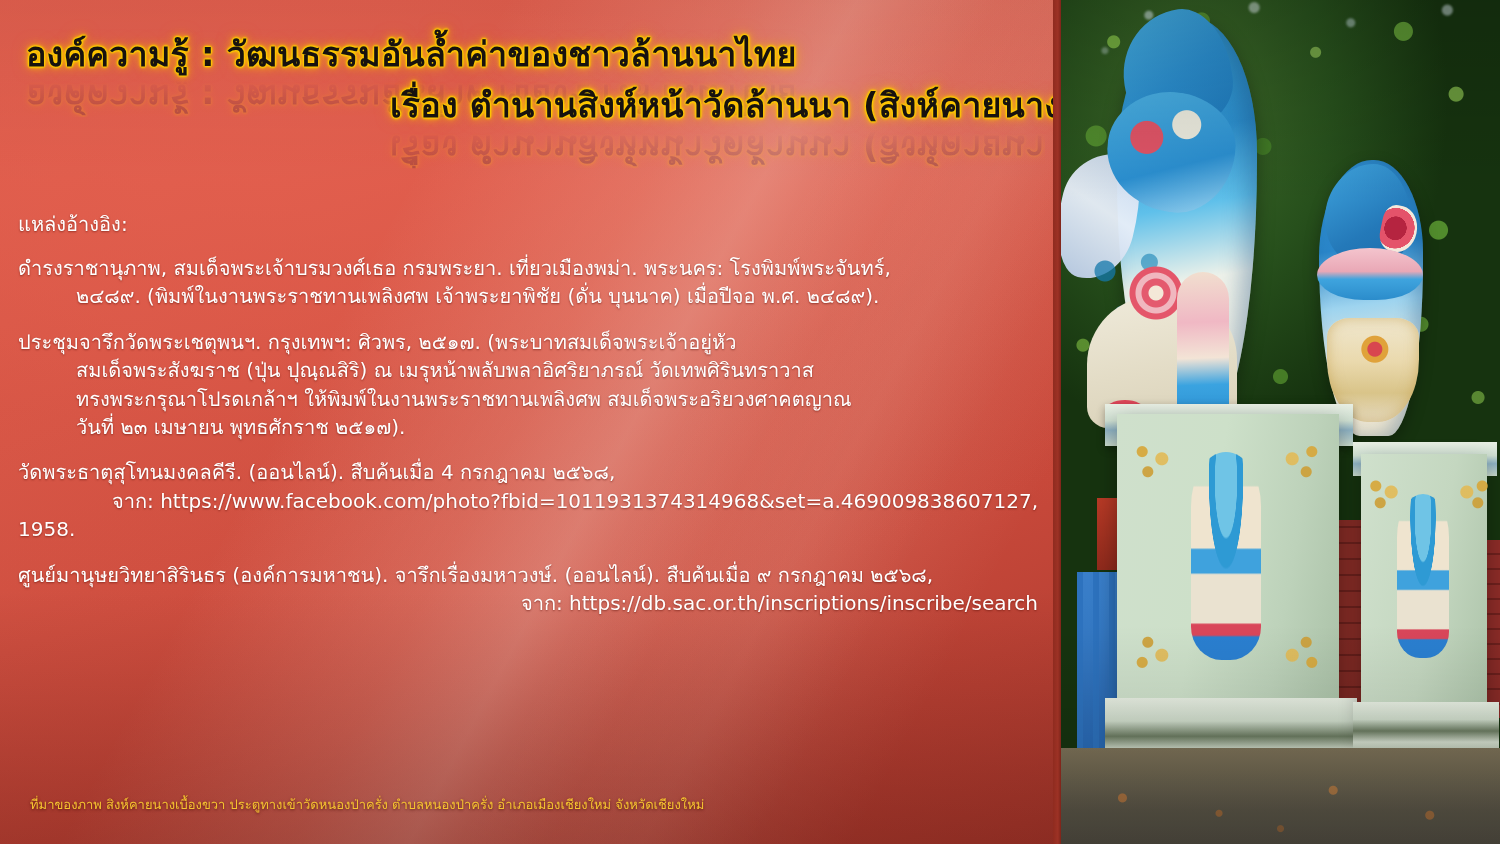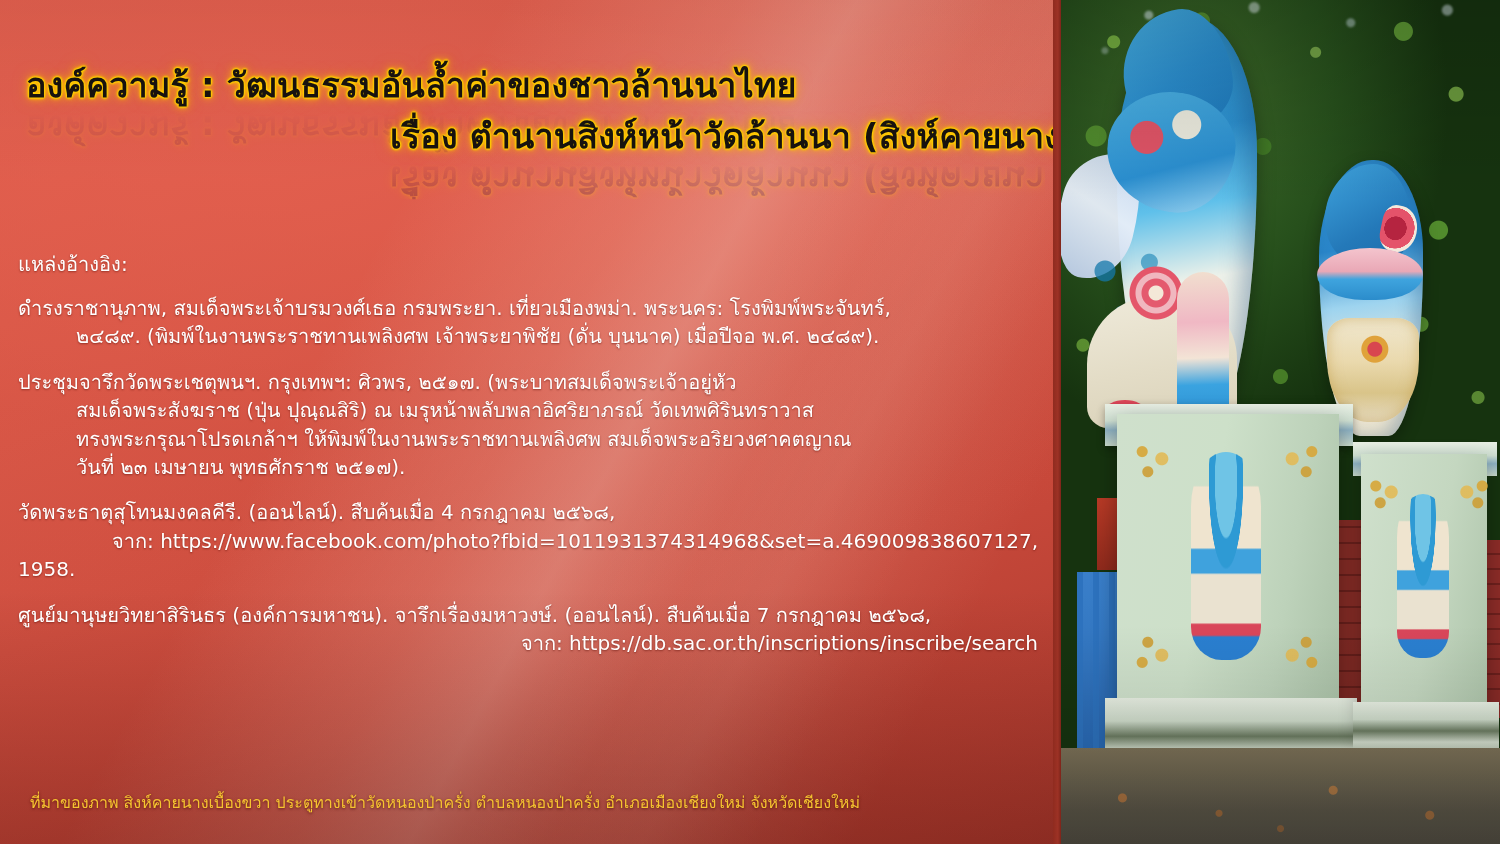--- a/index.html
+++ b/index.html
@@ -75,21 +75,21 @@
     text-shadow:
        0 0 2px #ffd400,
        0 0 4px #ffcc00,
        1px 0 2px #ffc400,
       -1px 0 2px #ffc400,
        0 1px 2px #ffc400,
        0 -1px 2px #ffc400,
        0 0 9px rgba(255,190,0,0.95),
        0 0 16px rgba(255,170,0,0.55);
   }
-  .title-line.l1 { padding-left: 26px; margin-top: 31px; }
+  .title-line.l1 { padding-left: 26px; }
   .title-line.l2 { padding-left: 390px; margin-top: 12px; }
 
   
   .title-reflect {
     position: absolute;
     left: 0; right: 0;
     transform: scaleY(-1);
     opacity: 0.22;
     -webkit-mask-image: linear-gradient(to top, rgba(0,0,0,0) 8%, rgba(0,0,0,0.85) 88%);
             mask-image: linear-gradient(to top, rgba(0,0,0,0) 8%, rgba(0,0,0,0.85) 88%);
@@ -99,21 +99,20 @@
 
   
   .refs {
     position: absolute;
     left: 18px;
     top: 214px;
     width: 1020px;
     color: #ffffff;
     font-size: 20px;
     line-height: 1.0;
-    margin-top: 40px;
   }
   .ref-heading {
     font-size: 20px;
     margin-bottom: 20px;
     text-shadow: 0 1px 2px rgba(90,15,8,0.55);
   }
   .ref-entry { margin-bottom: 17px; }
   .ref-line {
     font-size: 20px;
     line-height: 1.42;
@@ -123,21 +122,21 @@
   .ref-line.i1 { padding-left: 58px; }
   .ref-line.i2 { padding-left: 46px; text-align: right; }
 
   
   .caption {
     position: absolute;
     left: 30px;
     bottom: 30px;
     width: 1010px;
     color: #f6c430;
-    font-size: 16px;
+    font-size: 13px;
     line-height: 1.3;
     white-space: nowrap;
     text-shadow: 0 1px 3px rgba(70,10,5,0.75);
   }
 
   
   .photo-frame {
     position: absolute;
     right: 0; top: 0;
     width: 447px;
@@ -490,21 +489,21 @@
       <div class="ref-line i1">วันที่ ๒๓ เมษายน พุทธศักราช ๒๕๑๗).</div>
     </div>
 
     <div class="ref-entry">
       <div class="ref-line">วัดพระธาตุสุโทนมงคลคีรี.  (ออนไลน์). สืบค้นเมื่อ 4 กรกฎาคม ๒๕๖๘,</div>
       <div class="ref-line i2">จาก: https://www.facebook.com/photo?fbid=1011931374314968&amp;set=a.469009838607127,</div>
       <div class="ref-line">1958.</div>
     </div>
 
     <div class="ref-entry">
-      <div class="ref-line">ศูนย์มานุษยวิทยาสิรินธร (องค์การมหาชน).  จารึกเรื่องมหาวงษ์.  (ออนไลน์). สืบค้นเมื่อ 7 กรกฎาคม ๒๕๖๘,</div>
+      <div class="ref-line">ศูนย์มานุษยวิทยาสิรินธร (องค์การมหาชน).  จารึกเรื่องมหาวงษ์.  (ออนไลน์). สืบค้นเมื่อ ๙ กรกฎาคม ๒๕๖๘,</div>
       <div class="ref-line i2">จาก: https://db.sac.or.th/inscriptions/inscribe/search</div>
     </div>
 
 
   </div>
 
   <div class="caption">ที่มาของภาพ สิงห์คายนางเบื้องขวา ประตูทางเข้าวัดหนองป่าครั่ง ตำบลหนองป่าครั่ง อำเภอเมืองเชียงใหม่ จังหวัดเชียงใหม่</div>
 
   <div class="photo-frame">
     <div class="photo-edge"></div>

